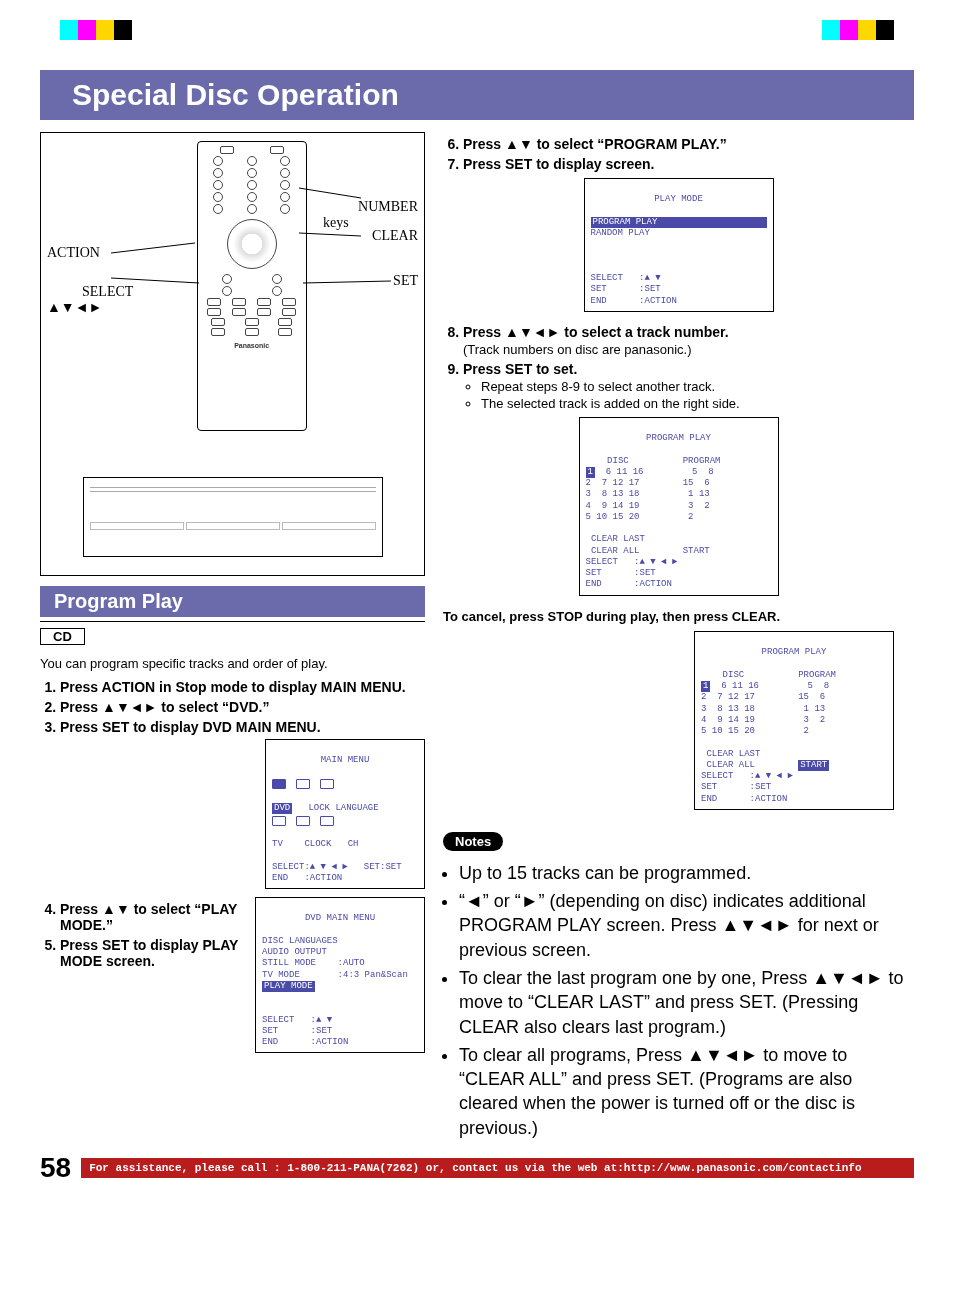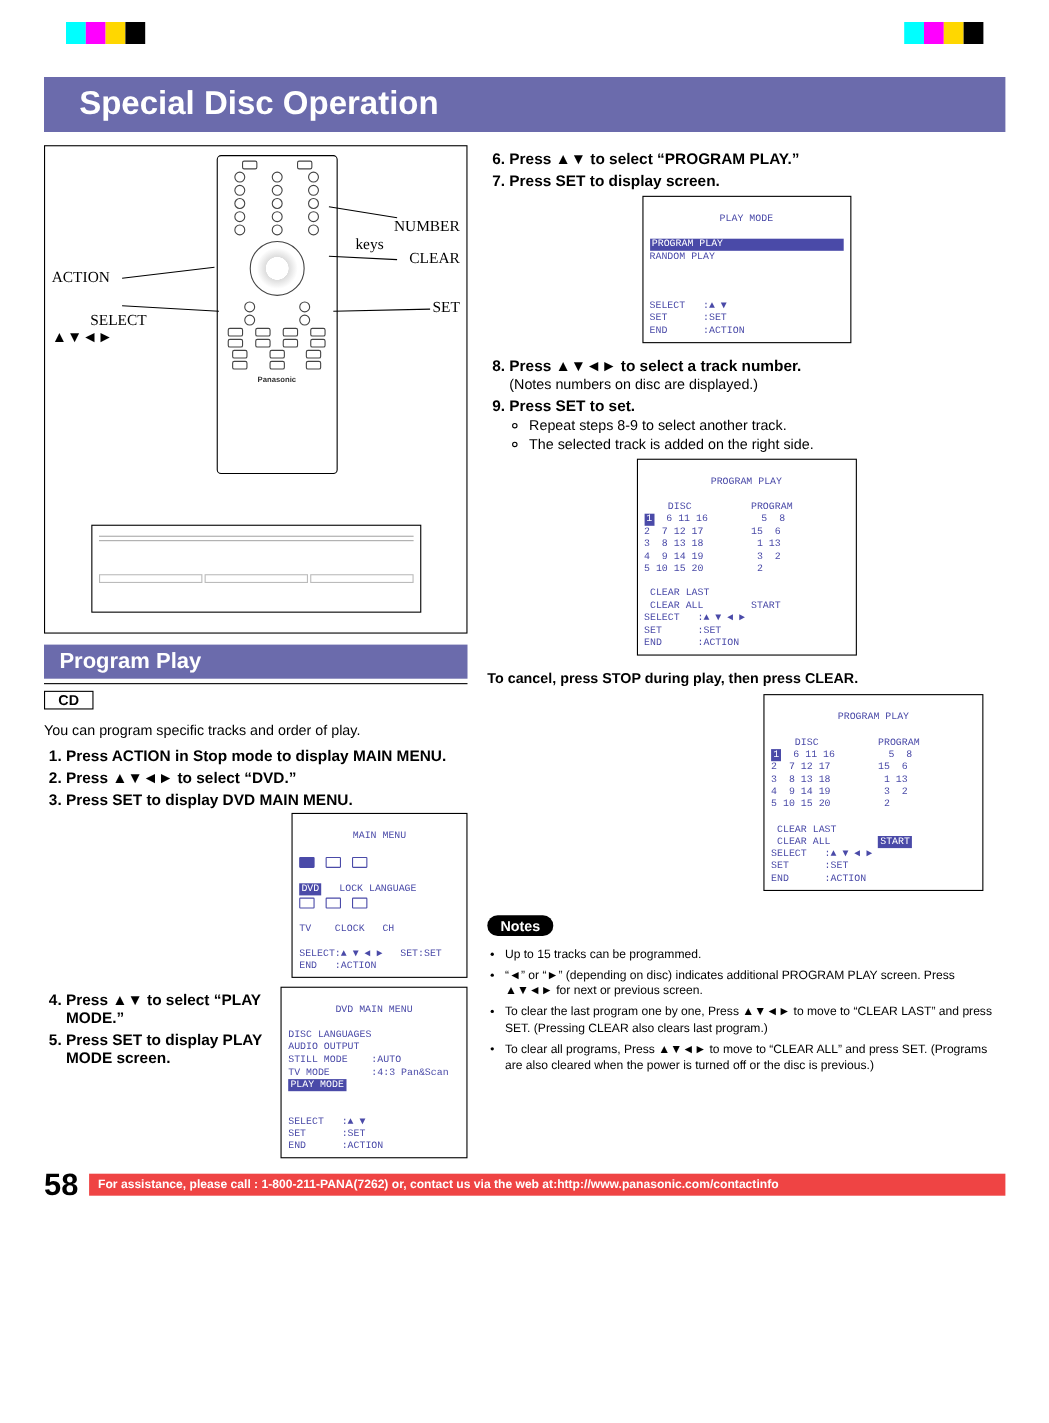--- a/index.html
+++ b/index.html
@@ -136,36 +136,37 @@
   .note-lbl {
     display: inline-block;
     background: #000;
     color: #fff;
     border-radius: 10px;
     padding: 2px 12px;
     font-weight: bold;
     font-size: 13px;
     margin: 12px 0 6px 0;
   }
-  ul.notes { margin: 0; padding-left: 16px; font-size: 11px; }
+  ul.notes { margin: 0; padding-left: 16px; font-size: 18px; }
   ul.notes li { margin: 4px 0; line-height: 1.35; }
   .footer {
     display: flex;
     align-items: center;
     margin-top: 8px;
     gap: 10px;
   }
   .pagenum { font-size: 28px; font-weight: bold; }
   .footer-bar {
-    background: #ef4444;
+    background: #b91c1c;
     color: #fff;
     font-size: 11px;
     font-weight: bold;
     padding: 4px 8px;
     flex: 1;
+    font-family: Liberation Mono, monospace;
   }
   .sub-caption { font-size: 13px; font-weight: normal; margin: 2px 0 4px 0; }
   .screens-inline { display: flex; justify-content: flex-end; gap: 10px; }
   .osd .icon-box {
     display: inline-block;
     width: 14px; height: 10px;
     border: 1px solid #4a4aa8; border-radius: 1px;
     vertical-align: middle;
   }
   .main-icons { display: flex; gap: 10px; margin: 2px 0; }
@@ -368,21 +369,21 @@
 
 
 <span>SELECT   :▲ ▼</span>
 <span>SET      :SET</span>
 <span>END      :ACTION</span></div>
       </div>
 
       <ol class="steps" start="8">
         <li>
           <span class="st-body">Press ▲▼◄► to select a track number.</span>
-          <div class="sub-caption">(Notes numbers on disc are displayed.)</div>
+          <div class="sub-caption">(Track numbers on disc are panasonic.)</div>
         </li>
         <li>
           <span class="st-body">Press SET to set.</span>
           <ul class="bullets">
             <li>Repeat steps 8-9 to select another track.</li>
             <li>The selected track is added on the right side.</li>
           </ul>
         </li>
       </ol>
 

